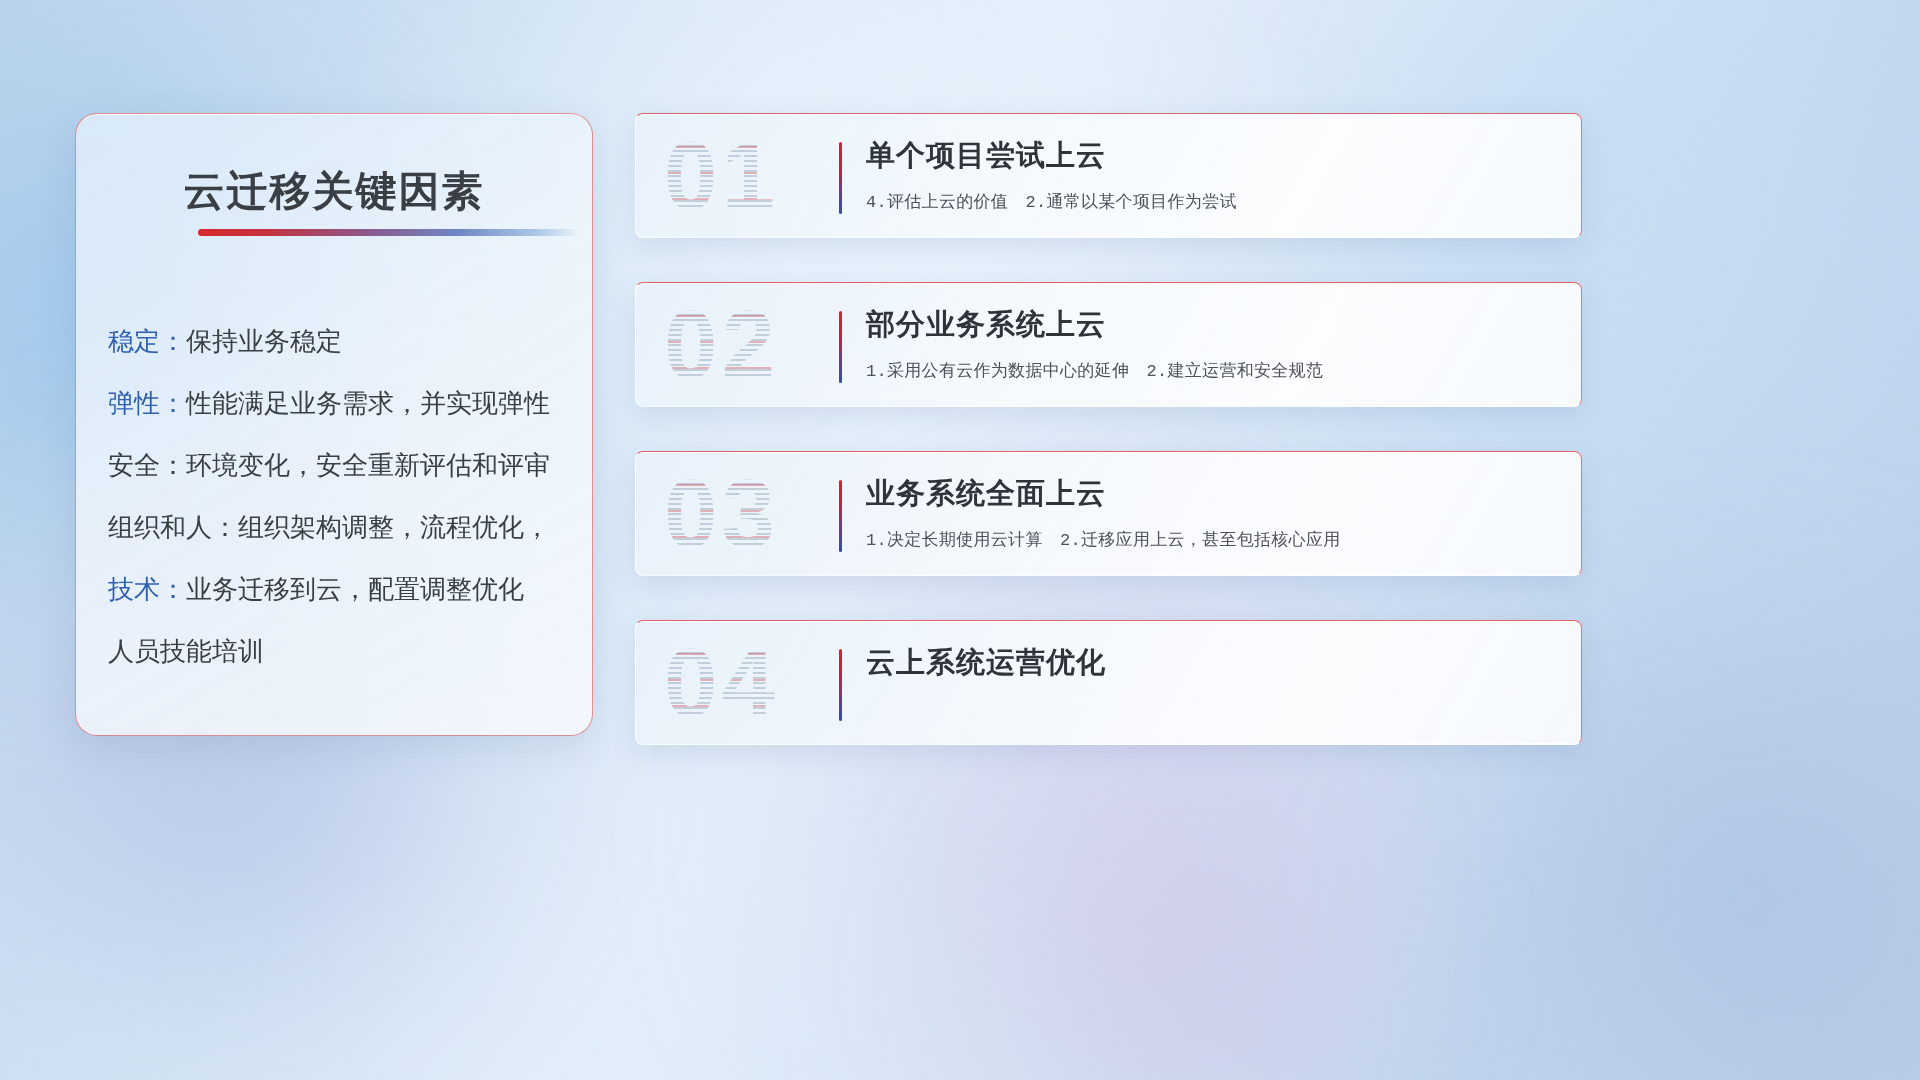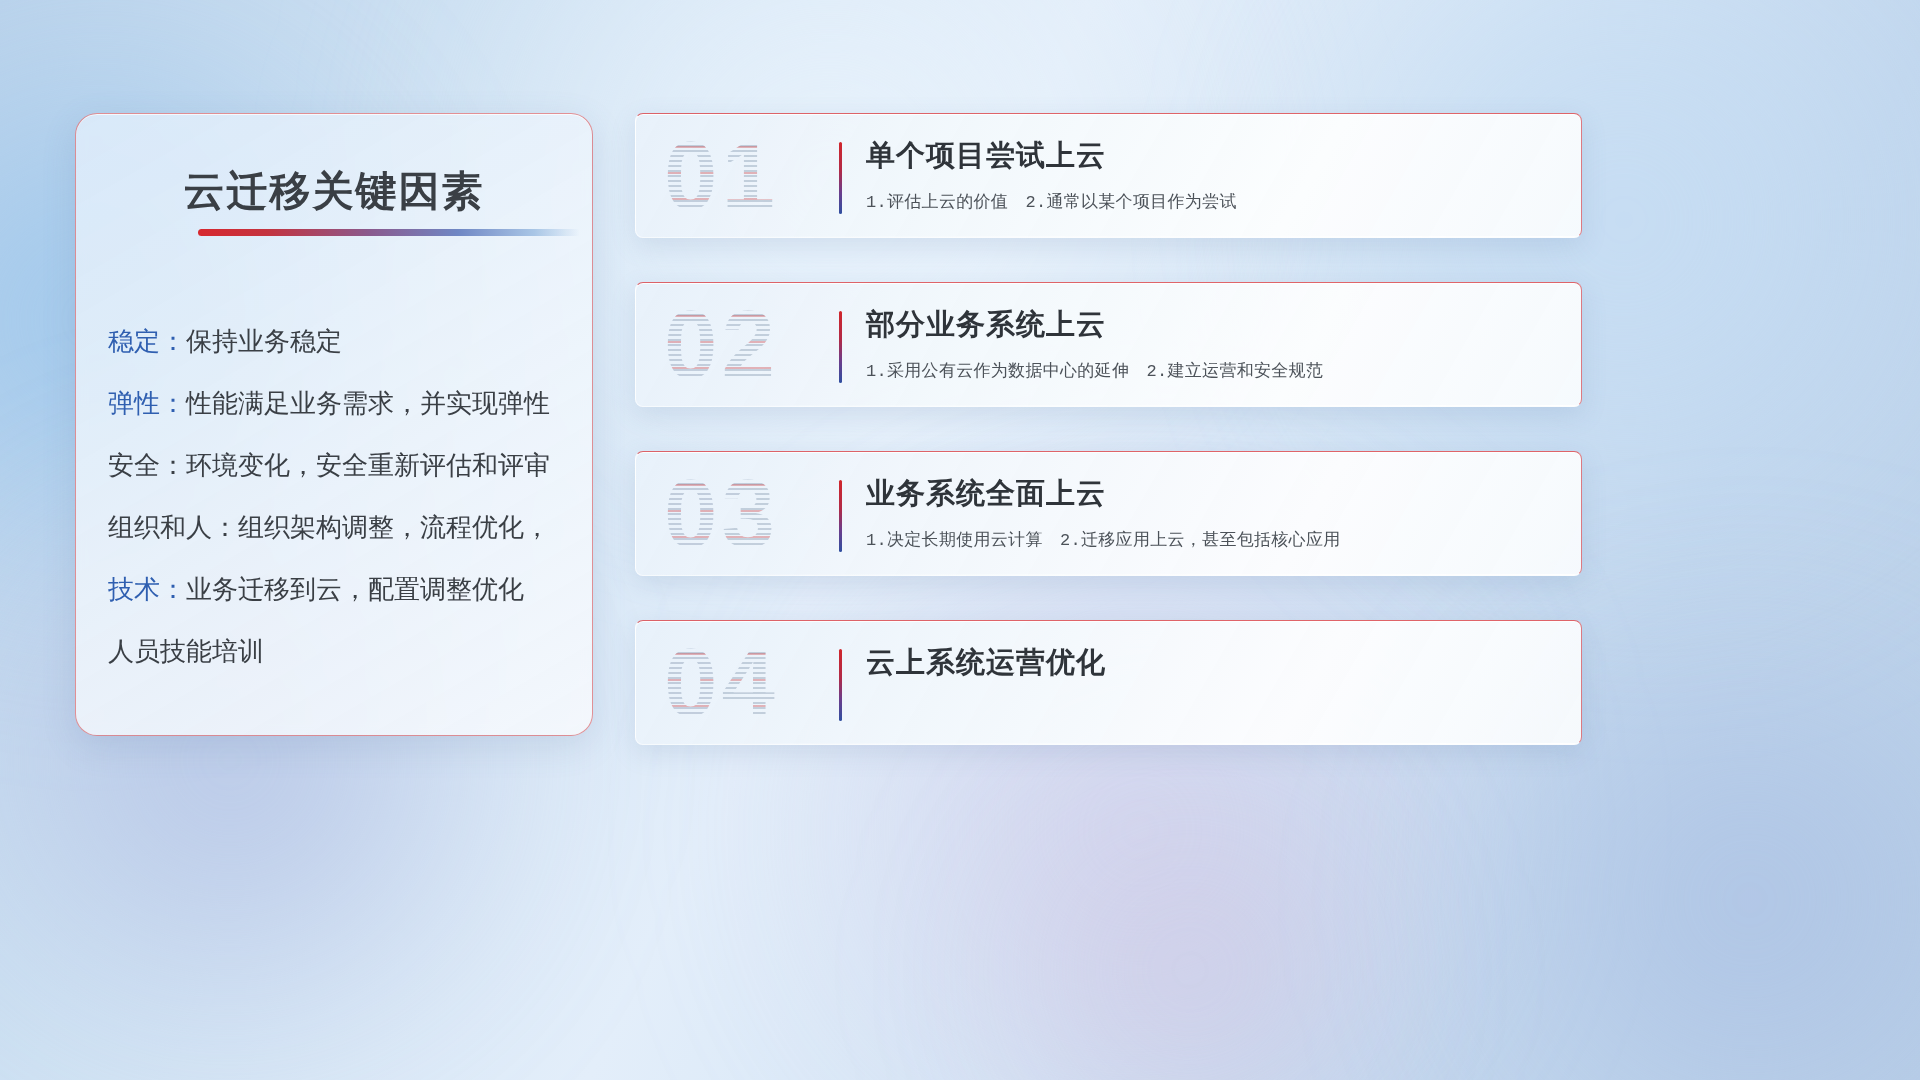--- a/index.html
+++ b/index.html
@@ -153,21 +153,21 @@
       </div>
   </div>
 
   <div class="cards" id="cards">
       <div class="card">
         <div class="num">01</div>
         <div class="num-tint">01</div>
         <div class="divider"></div>
         <div class="card-body">
           <div class="card-title">单个项目尝试上云</div>
-          <div class="card-desc">1.评估上云的价值　2.通常以某个项目作为尝试</div>
+          <div class="card-desc">4.评估上云的价值　2.通常以某个项目作为尝试</div>
         </div>
       </div>
       <div class="card">
         <div class="num">02</div>
         <div class="num-tint">02</div>
         <div class="divider"></div>
         <div class="card-body">
           <div class="card-title">部分业务系统上云</div>
           <div class="card-desc">1.采用公有云作为数据中心的延伸　2.建立运营和安全规范</div>
         </div>

